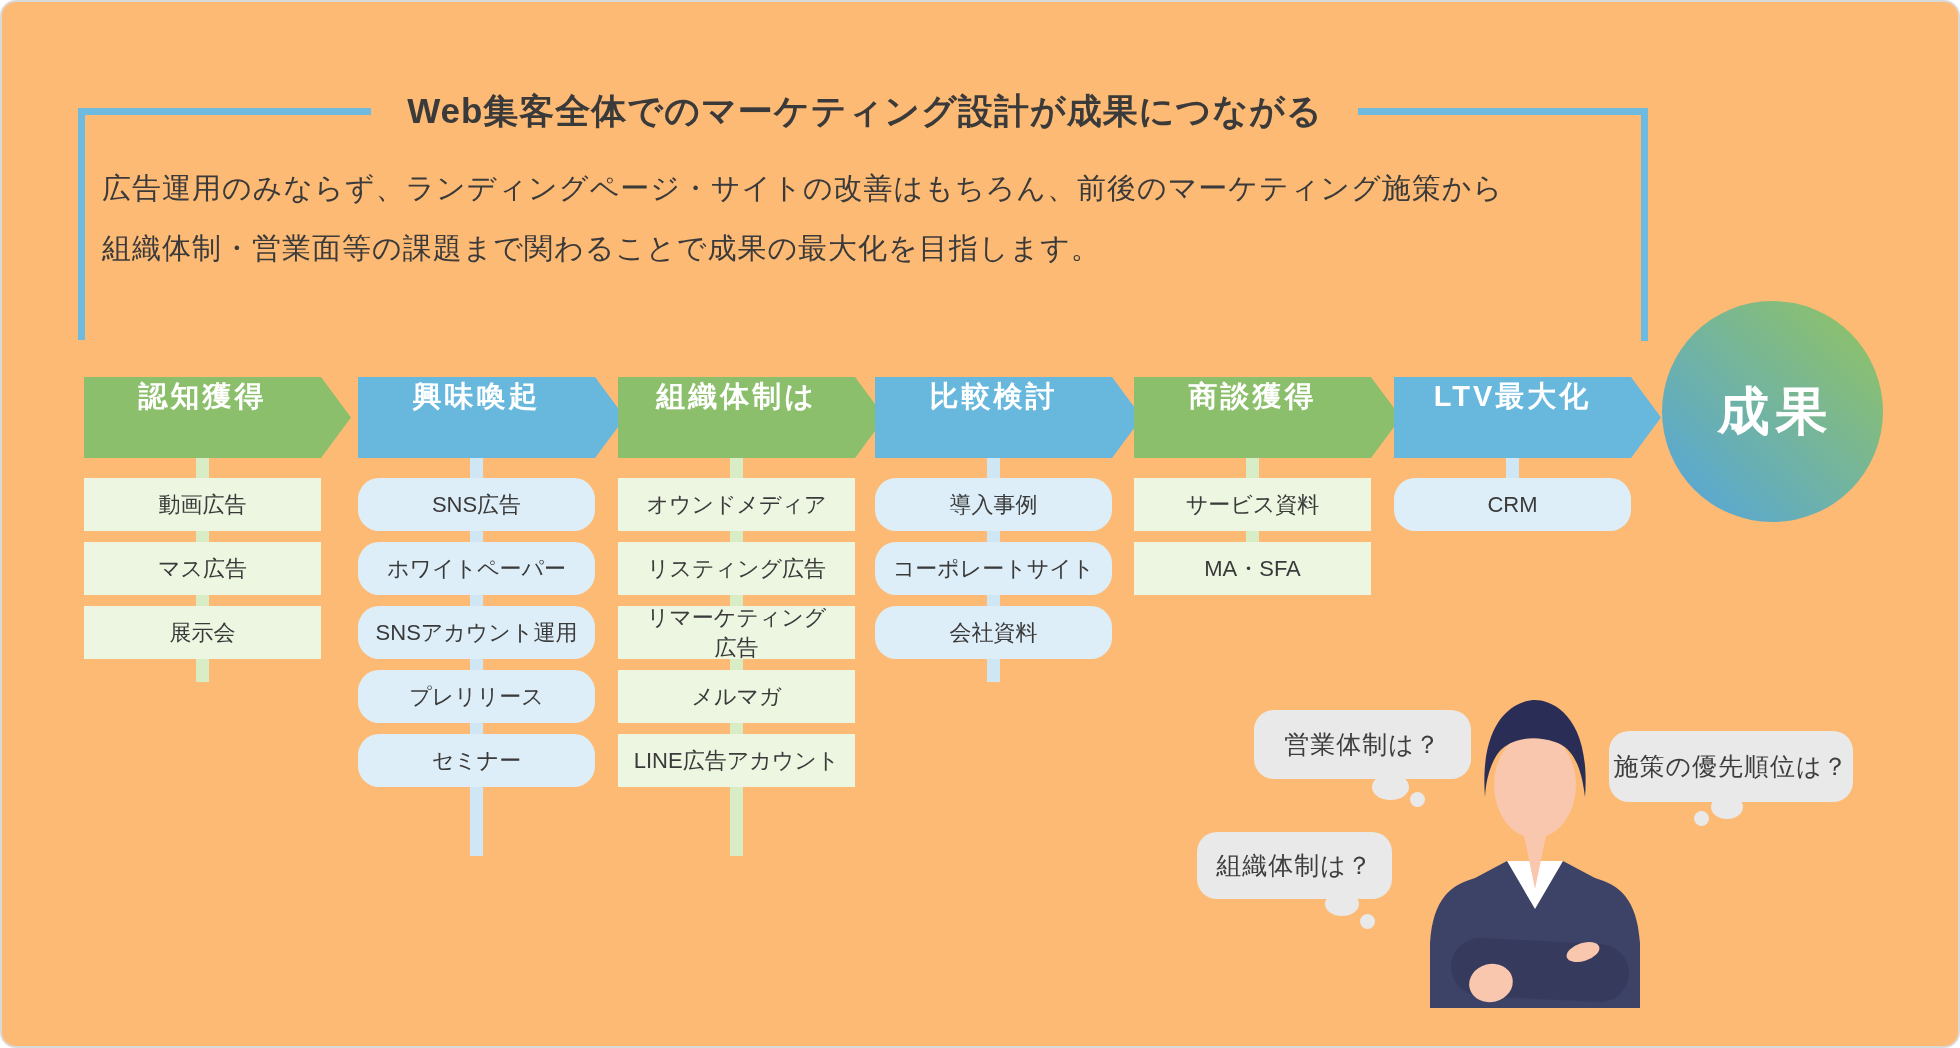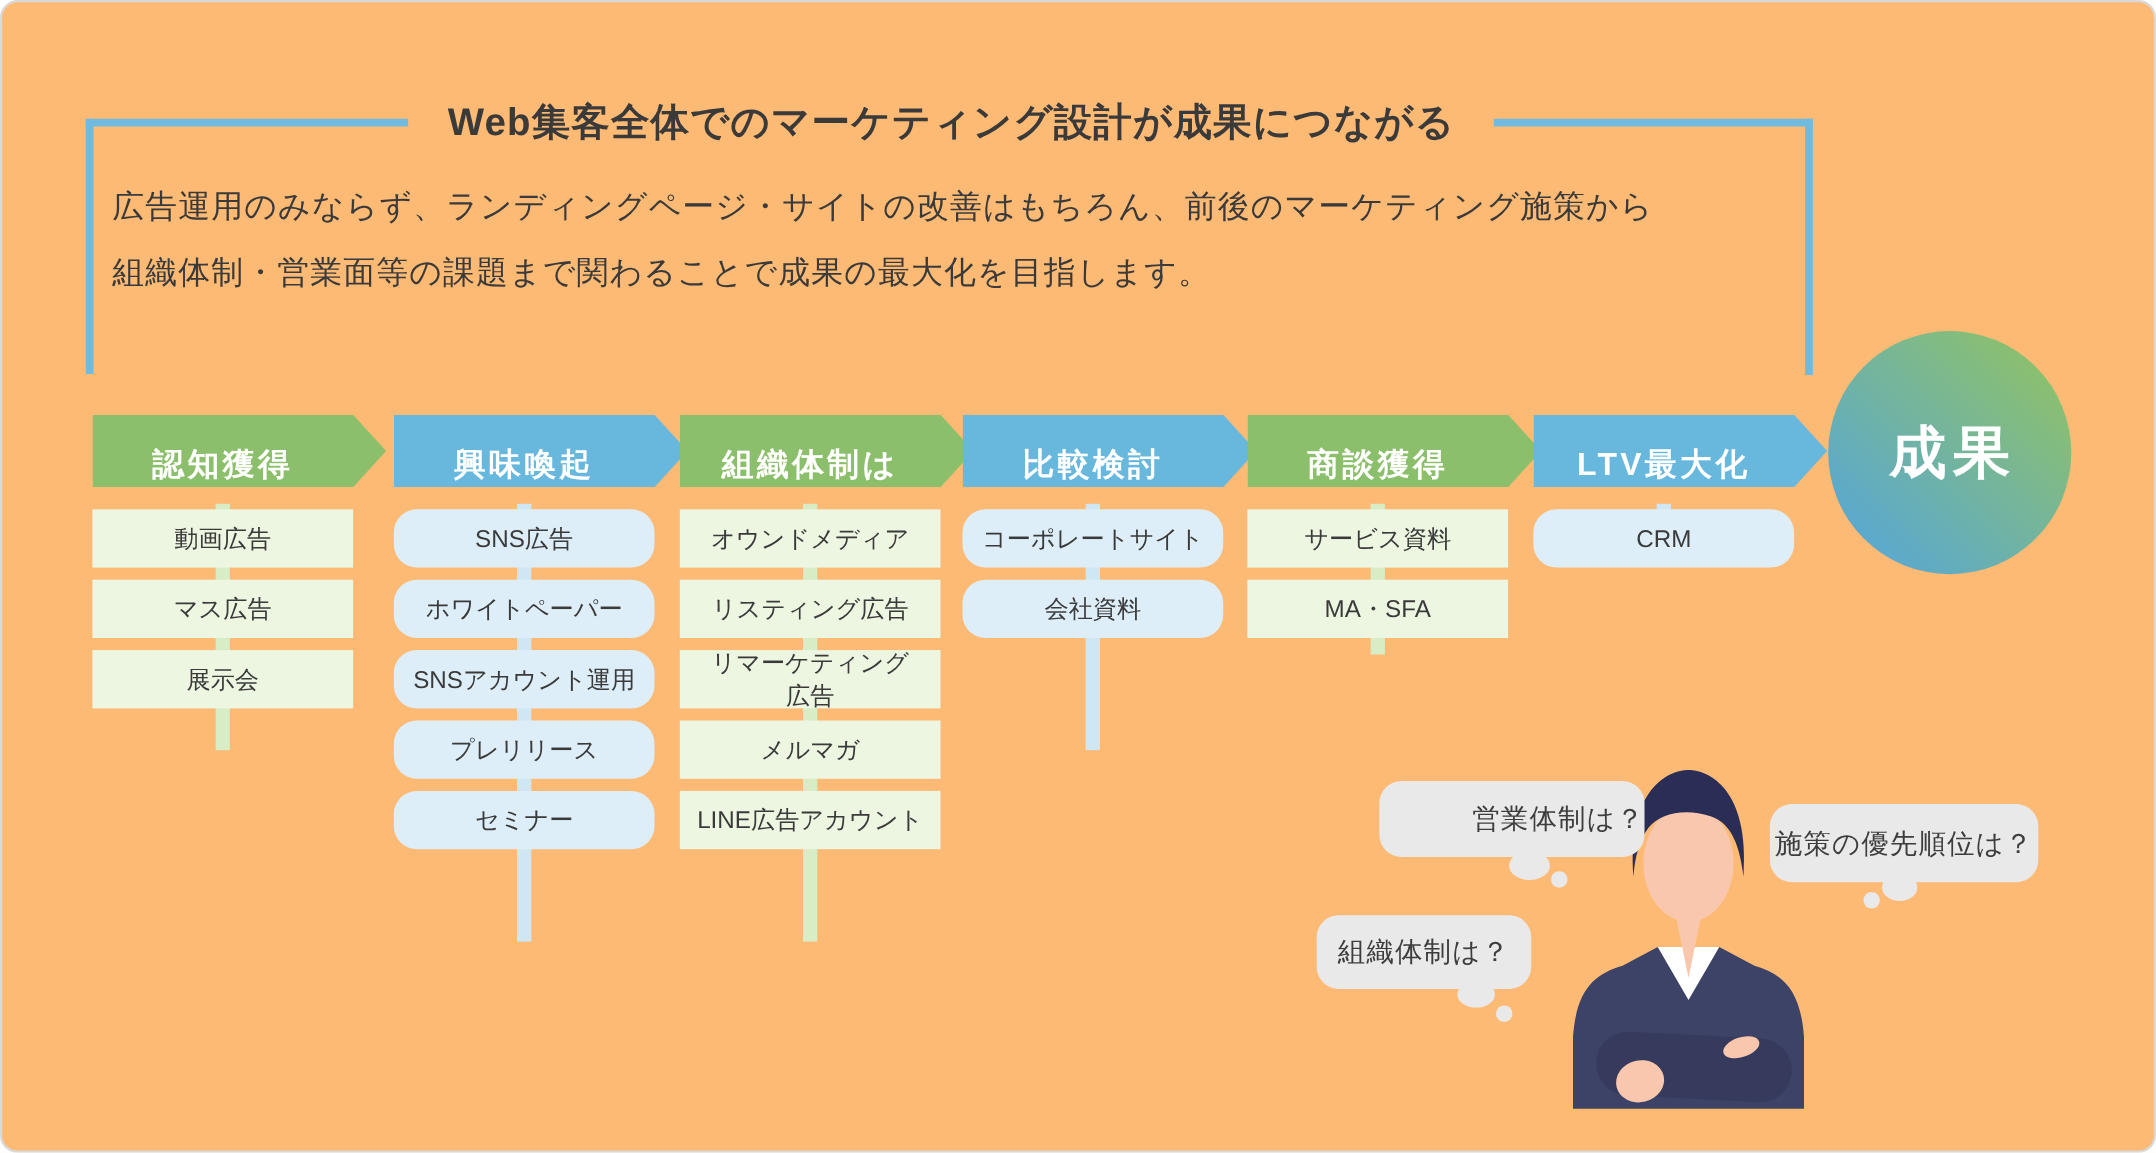--- a/index.html
+++ b/index.html
@@ -22,22 +22,22 @@
   
   .title{
     position:absolute;left:370px;top:86px;width:986px;text-align:center;
     font-size:35px;font-weight:bold;letter-spacing:1px;white-space:nowrap;
   }
   .desc{position:absolute;left:100px;top:156px;font-size:29px;letter-spacing:1px;line-height:60px;}
   .desc div{white-space:nowrap;}
   
   .col{position:absolute;top:375px;width:237px;}
   .arrow{
-    position:relative;z-index:2;width:267px;height:66px;box-sizing:border-box;
-    padding-right:30px;display:flex;align-items:flex-end;justify-content:center;
+    position:relative;z-index:2;width:267px;height:81px;box-sizing:border-box;
+    padding-right:30px;display:flex;align-items:flex-start;justify-content:center;
     clip-path:polygon(0 0,237px 0,100% 50%,237px 100%,0 100%);
   }
   .arrow.green{background:var(--arrow-green,#8cbf6b);}
   .arrow.blue{background:var(--arrow-blue,#68b7dd);}
   .arrow span{font-size:29px;font-weight:bold;color:#fff;letter-spacing:3px;white-space:nowrap;}
   .connector{position:absolute;left:112px;top:81px;width:13px;z-index:0;}
   .connector.green{background:var(--connector-green,#d8ecc5);}
   .connector.blue{background:var(--connector-blue,#cfe7f4);}
   .box{
     position:relative;z-index:1;width:237px;height:53px;box-sizing:border-box;
@@ -116,20 +116,21 @@
         <div class="box green"><span>リマーケティング
 広告</span></div>
         <div class="box green"><span>メルマガ</span></div>
         <div class="box green"><span>LINE広告アカウント</span></div>
       </div>
       <div class="col" style="left: 873px;">
         <div class="connector blue" style="height: 224px;"></div>
         <div class="arrow blue">
           <span>比較検討</span>
         </div>
+        <div class="box blue"><span>導入事例</span></div>
         <div class="box blue"><span>コーポレートサイト</span></div>
         <div class="box blue"><span>会社資料</span></div>
       </div>
       <div class="col" style="left: 1132px;">
         <div class="connector green" style="height: 137px;"></div>
         <div class="arrow green">
           <span>商談獲得</span>
         </div>
         <div class="box green"><span>サービス資料</span></div>
         <div class="box green"><span>MA・SFA</span></div>
@@ -140,21 +141,21 @@
           <span>LTV最大化</span>
         </div>
         <div class="box blue"><span>CRM</span></div>
       </div>
     </div>
 
   <div class="result">
     <span>成果</span>
   </div>
 
-  <div class="bubble" style="left:1252px;top:708px;width:241px;height:69px;justify-content:flex-end;">
+  <div class="bubble" style="left:1252px;top:708px;width:217px;height:69px;">
     <span>営業体制は？</span>
   </div>
   <div class="tail" style="left:1370px;top:772px;width:37px;height:26px;"></div>
   <div class="tail" style="left:1408px;top:790px;width:15px;height:15px;"></div>
 
   <div class="bubble" style="left:1195px;top:830px;width:195px;height:67px;">
     <span>組織体制は？</span>
   </div>
   <div class="tail" style="left:1323px;top:890px;width:34px;height:24px;"></div>
   <div class="tail" style="left:1358px;top:912px;width:15px;height:15px;"></div>

